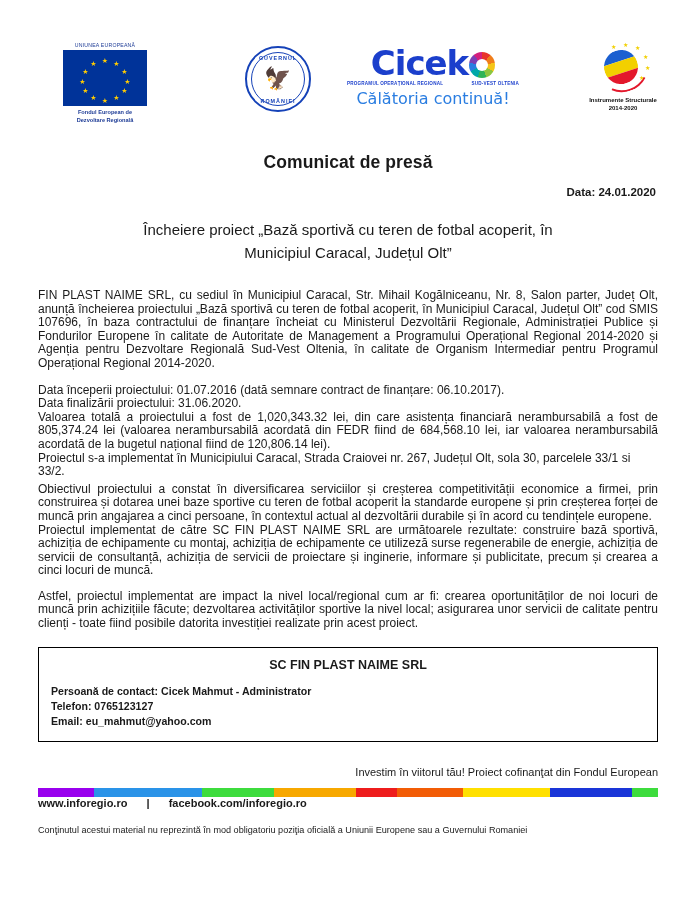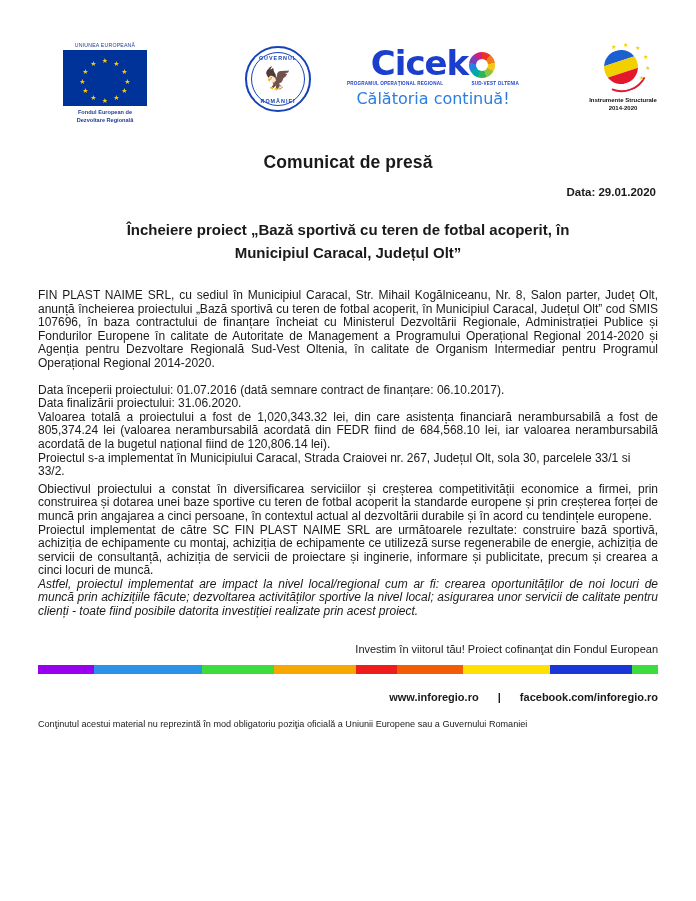--- a/index.html
+++ b/index.html
@@ -214,36 +214,36 @@
   .doc-date {
     text-align: right;
     font-size: 11.5px;
     font-weight: bold;
     margin-top: 13px;
     padding-right: 2px;
   }
   .project-title {
     text-align: center;
     font-size: 15px;
-    font-weight: bold;
+    font-weight: normal;
     line-height: 23px;
     margin: 20px 22px 0 22px;
   }
 
   
   .body-block {
     font-size: 12px;
     line-height: 13.6px;
     text-align: justify;
     margin: 0;
   }
   .b-intro { margin-top: 25px; }
   .b-facts { margin-top: 13px; }
   .b-obj   { margin-top: 4px; }
-  .b-astfel{ margin-top: 0; font-style: italic; }
+  .b-astfel{ margin-top: 12px; }
   .body-block p { margin: 0; }
   .nowrap-left { text-align: left; }
 
   
   .contact-box {
     border: 1.2px solid #000000;
     margin-top: 16px;
     padding: 10px 12px 12px 12px;
   }
   .contact-company {
@@ -265,24 +265,23 @@
     line-height: 16px;
     margin-top: 22px;
   }
   .color-bar {
     display: flex;
     height: 9px;
     margin-top: 8px;
   }
   .color-bar span { display: block; height: 100%; }
   .footer-links {
-    text-align: right;
+    text-align: left;
     font-size: 11px;
     font-weight: bold;
-    margin-top: 17px;
   }
   .footer-links .sep {
     display: inline-block;
     margin: 0 16px;
   }
   .footer-disclaimer {
     font-size: 9.1px;
     margin-top: 16px;
   }
 </style>
@@ -352,21 +351,21 @@
       </div>
       <div class="is-caption">
         <div>Instrumente Structurale</div>
         <div>2014-2020</div>
       </div>
     </div>
 
   </div>
 
   <h1 class="doc-title">Comunicat de presă</h1>
-  <div class="doc-date">Data: 29.01.2020</div>
+  <div class="doc-date">Data: 24.01.2020</div>
 
   <div class="project-title">
     <div>Încheiere proiect „Bază sportivă cu teren de fotbal acoperit, în</div>
     <div>Municipiul Caracal, Județul Olt”</div>
   </div>
 
   <div class="body-block b-intro">
     <p>FIN PLAST NAIME SRL, cu sediul în Municipiul Caracal, Str. Mihail Kogălniceanu, Nr. 8, Salon parter, Județ Olt, anunță încheierea proiectului „Bază sportivă cu teren de fotbal acoperit, în Municipiul Caracal, Județul Olt” cod SMIS 107696, în baza contractului de finanțare încheiat cu Ministerul Dezvoltării Regionale, Administrației Publice și Fondurilor Europene în calitate de Autoritate de Management a Programului Operațional Regional 2014-2020 și Agenția pentru Dezvoltare Regională Sud-Vest Oltenia, în calitate de Organism Intermediar pentru Programul Operațional Regional 2014-2020.</p>
   </div>
 
@@ -379,20 +378,26 @@
 
   <div class="body-block b-obj">
     <p>Obiectivul proiectului a constat în diversificarea serviciilor și creșterea competitivității economice a firmei, prin construirea și dotarea unei baze sportive cu teren de fotbal acoperit la standarde europene și prin creșterea forței de muncă prin angajarea a cinci persoane, în contextul actual al dezvoltării durabile și în acord cu tendințele europene.</p>
     <p>Proiectul implementat de către SC FIN PLAST NAIME SRL are următoarele rezultate: construire bază sportivă, achiziția de echipamente cu montaj, achiziția de echipamente ce utilizeză surse regenerabile de energie, achiziția de servicii de consultanță, achiziția de servicii de proiectare și inginerie, informare și publicitate, precum și crearea a cinci locuri de muncă.</p>
   </div>
 
   <div class="body-block b-astfel">
     <p>Astfel, proiectul implementat are impact la nivel local/regional cum ar fi: crearea oportunităților de noi locuri de muncă prin achizițiile făcute; dezvoltarea activităților sportive la nivel local; asigurarea unor servicii de calitate pentru clienți - toate fiind posibile datorita investiției realizate prin acest proiect.</p>
   </div>
 
+  <div class="contact-box">
+    <div class="contact-company">SC FIN PLAST NAIME SRL</div>
+    <div class="contact-line">Persoană de contact: Cicek Mahmut - Administrator</div>
+    <div class="contact-line">Telefon: 0765123127</div>
+    <div class="contact-line">Email: eu_mahmut@yahoo.com</div>
+  </div>
 
   <div class="footer-slogan">
     <div>Investim în viitorul tău! Proiect cofinanţat din Fondul European</div>
   </div>
 
   <div class="color-bar">
       <span style="background: rgb(153, 0, 238); flex: 11 1 0%;"></span>
       <span style="background: rgb(42, 147, 232); flex: 21 1 0%;"></span>
       <span style="background: rgb(61, 220, 61); flex: 14 1 0%;"></span>
       <span style="background: rgb(247, 168, 0); flex: 16 1 0%;"></span>

